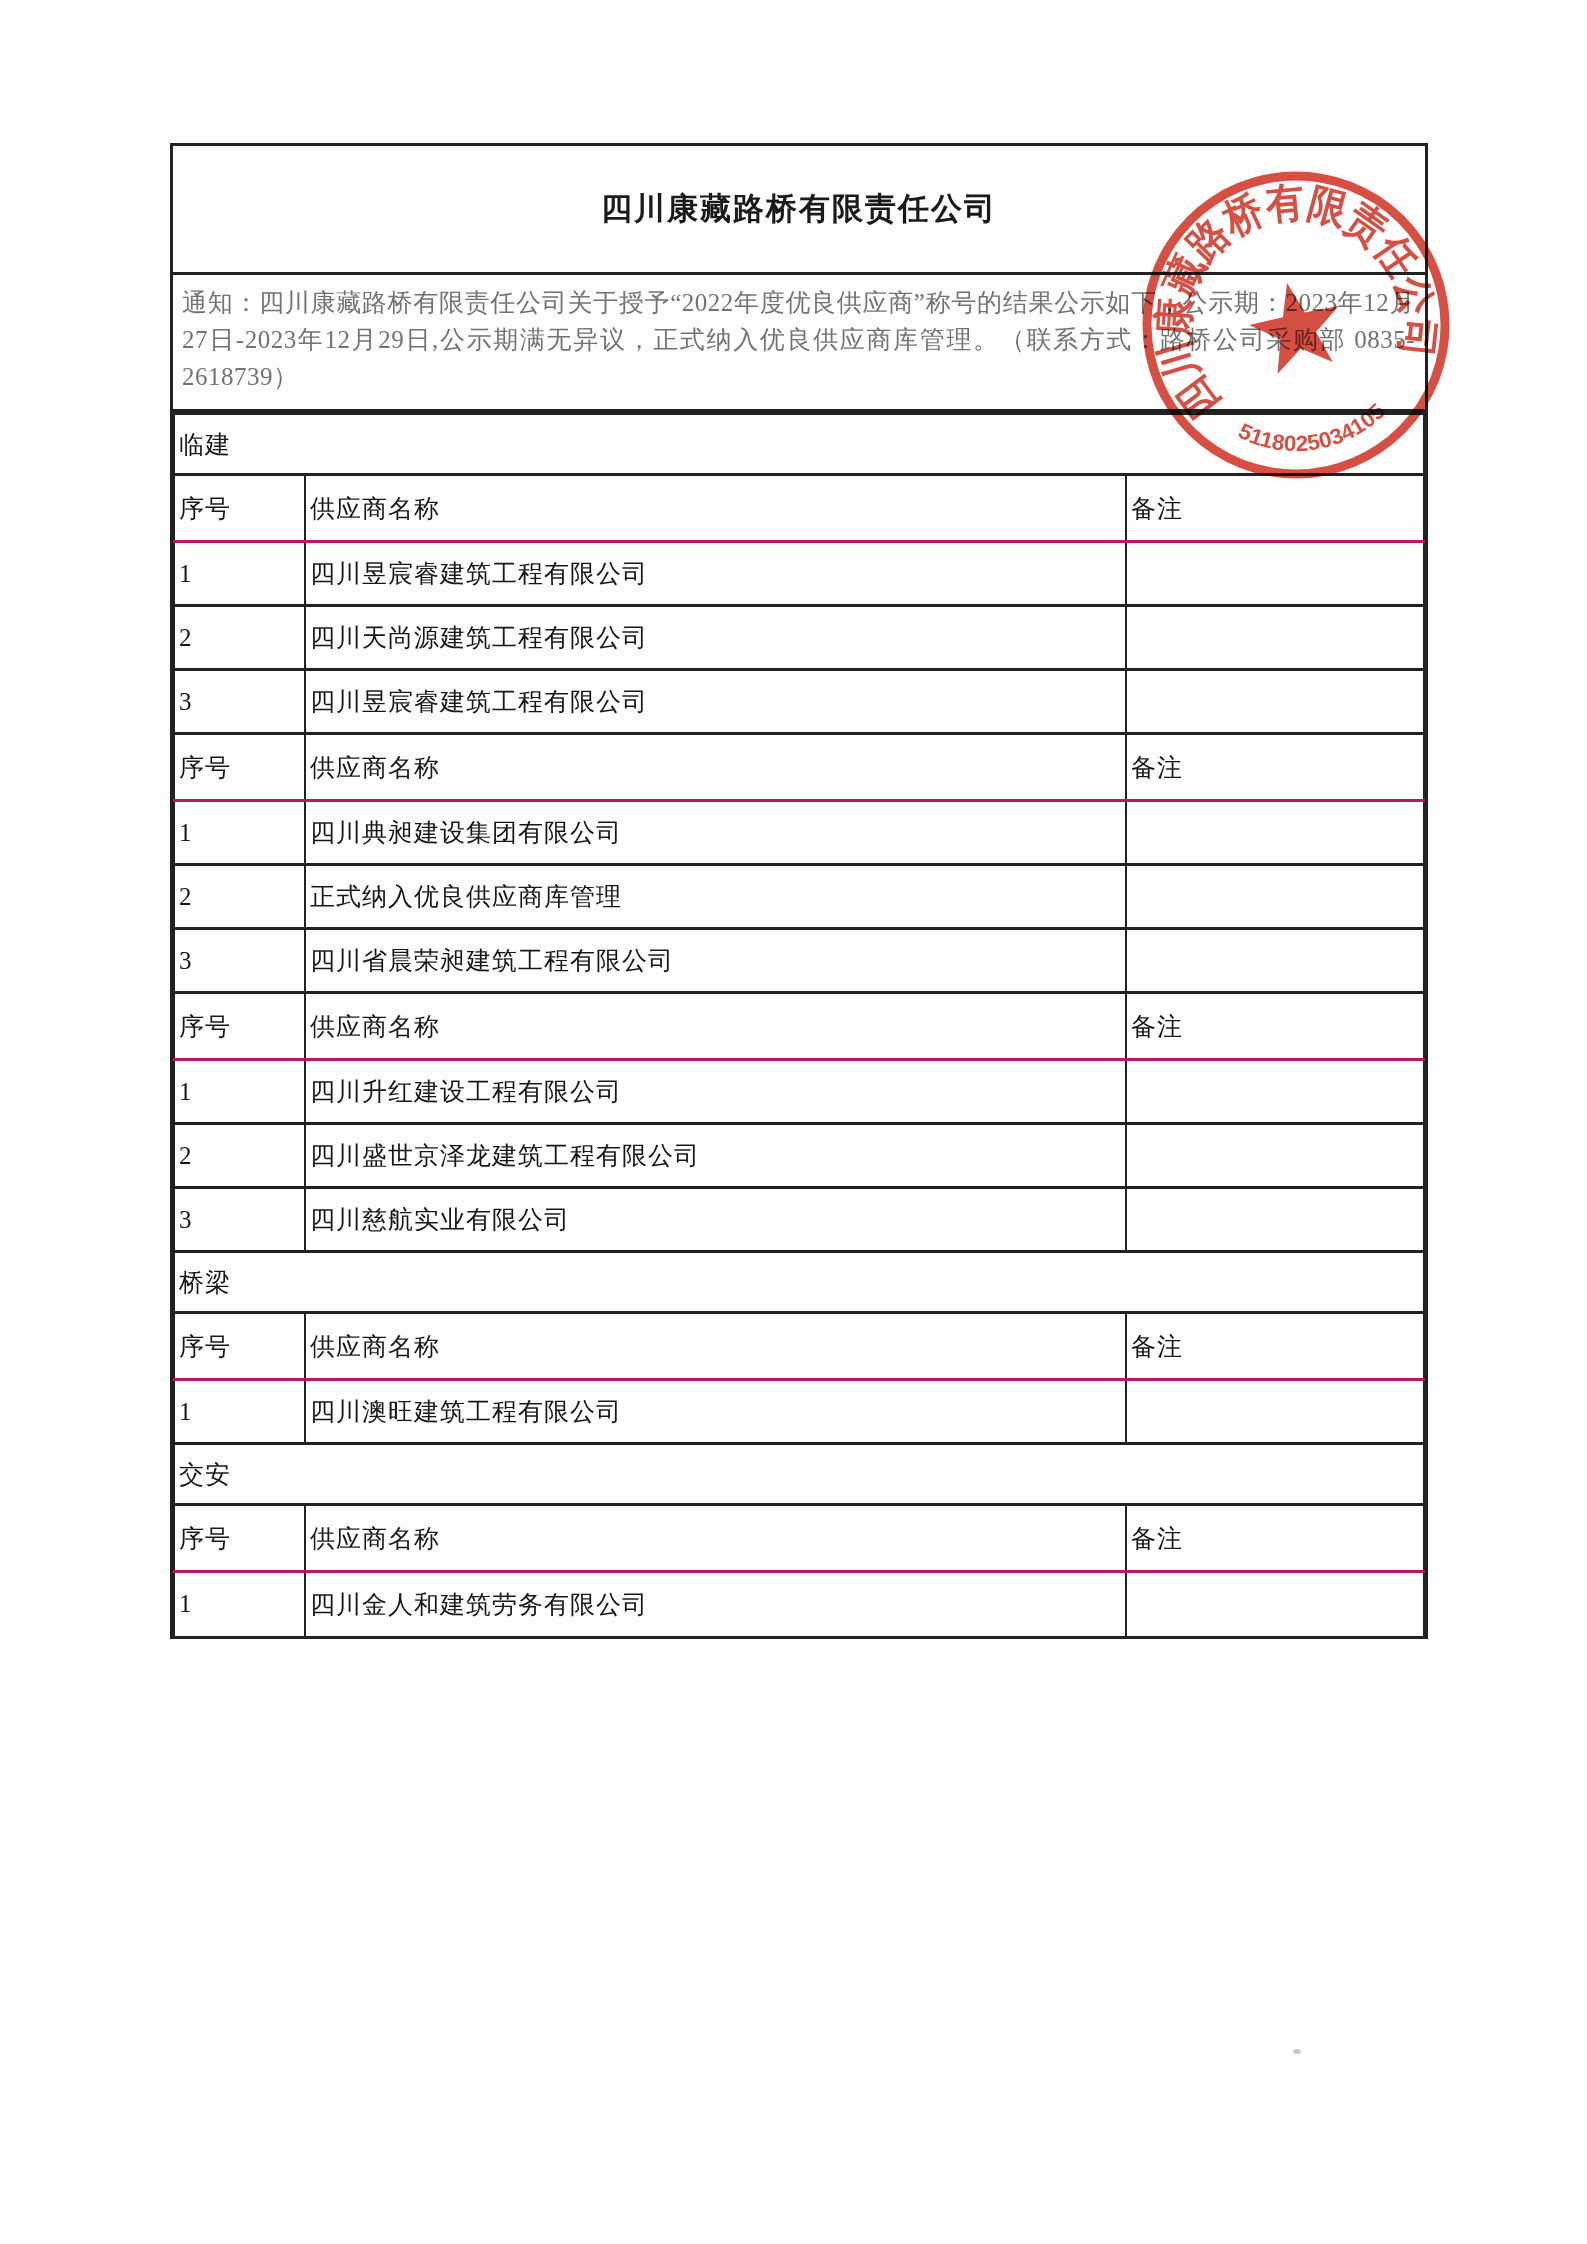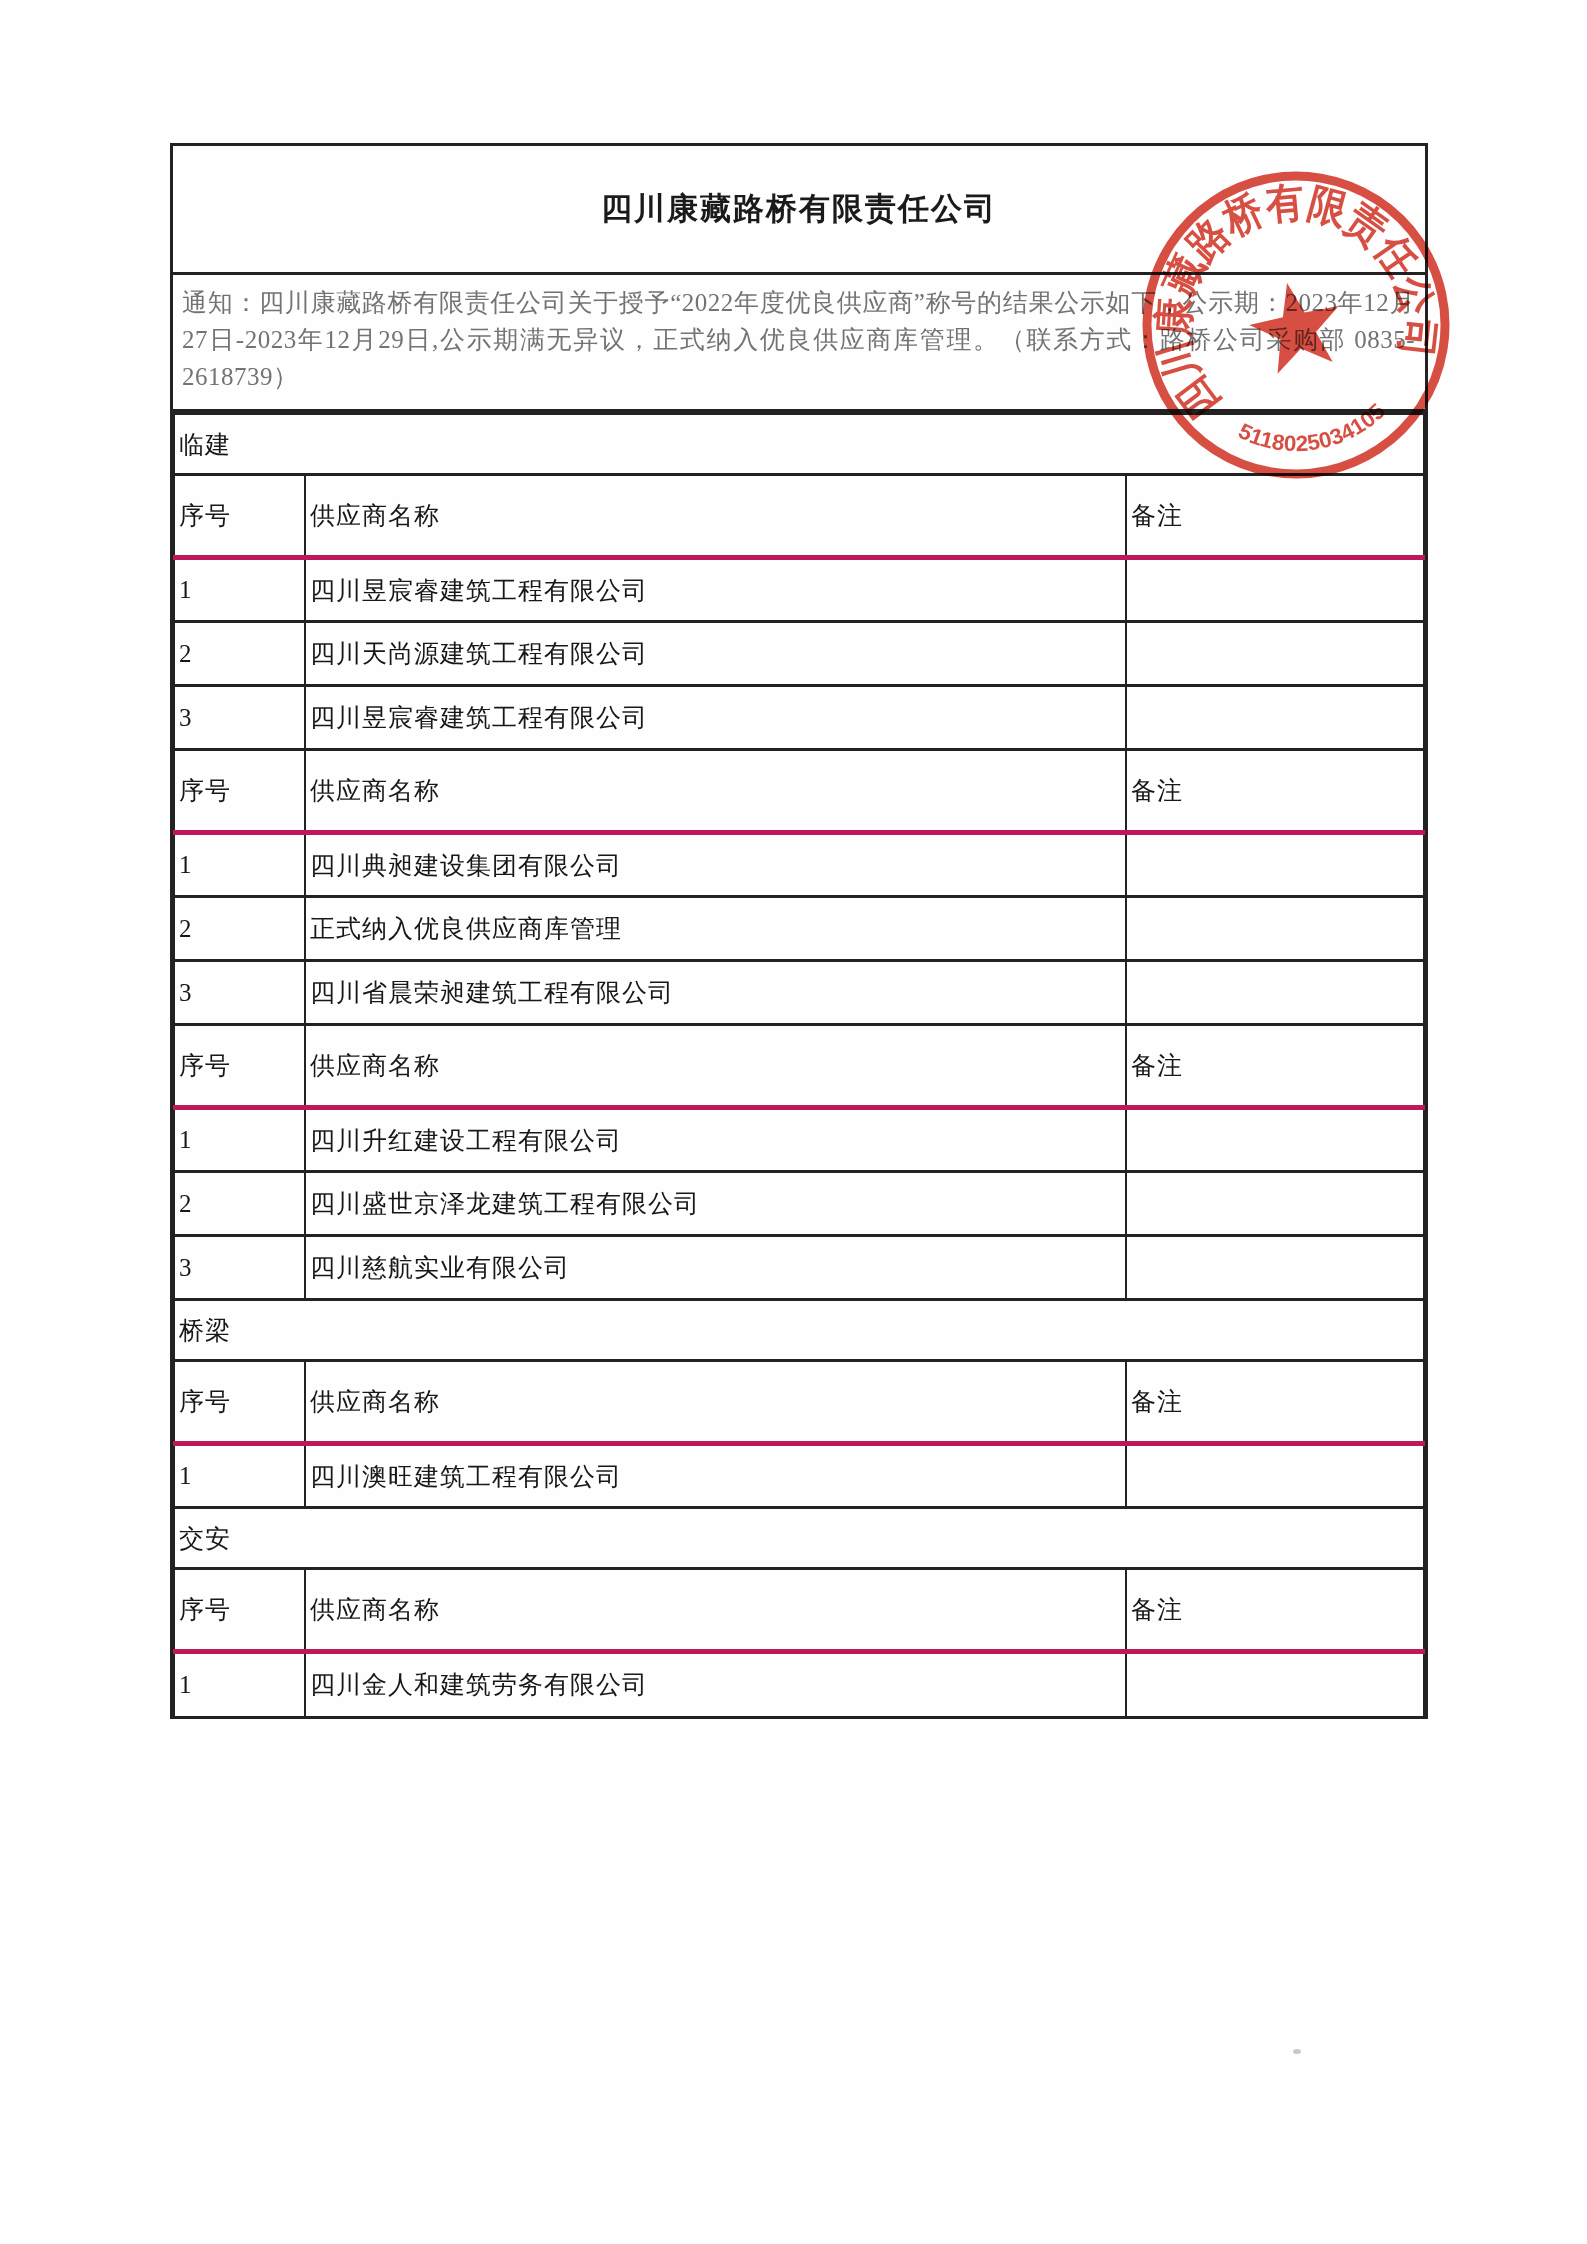--- a/index.html
+++ b/index.html
@@ -34,21 +34,21 @@
   table.supplier-table{
     width:100%;border-collapse:collapse;table-layout:fixed;
   }
   table.supplier-table td{
     border:2px solid #222;
     vertical-align:middle;
     font-size:25px;color:#171717;letter-spacing:1px;
     padding:0 4px;box-sizing:border-box;
   }
   tr.sec-title td{height:61px;border-top:3px solid #222;border-bottom:3px solid #222;}
-  tr.head td{height:83px;border-bottom:5px solid #be185d;}
+  tr.head td{height:67px;border-bottom:3px solid #be185d;}
   tr.data td{height:64px;border-bottom:3px solid #222;}
   tr.data:last-child td{border-bottom:none;}
 
   
   .seal{
     position:absolute;left:1121px;top:150px;width:350px;height:350px;
     opacity:0.87;mix-blend-mode:multiply;pointer-events:none;
   }
   .seal text{font-family:"Liberation Sans","DejaVu Sans",sans-serif;}
 

